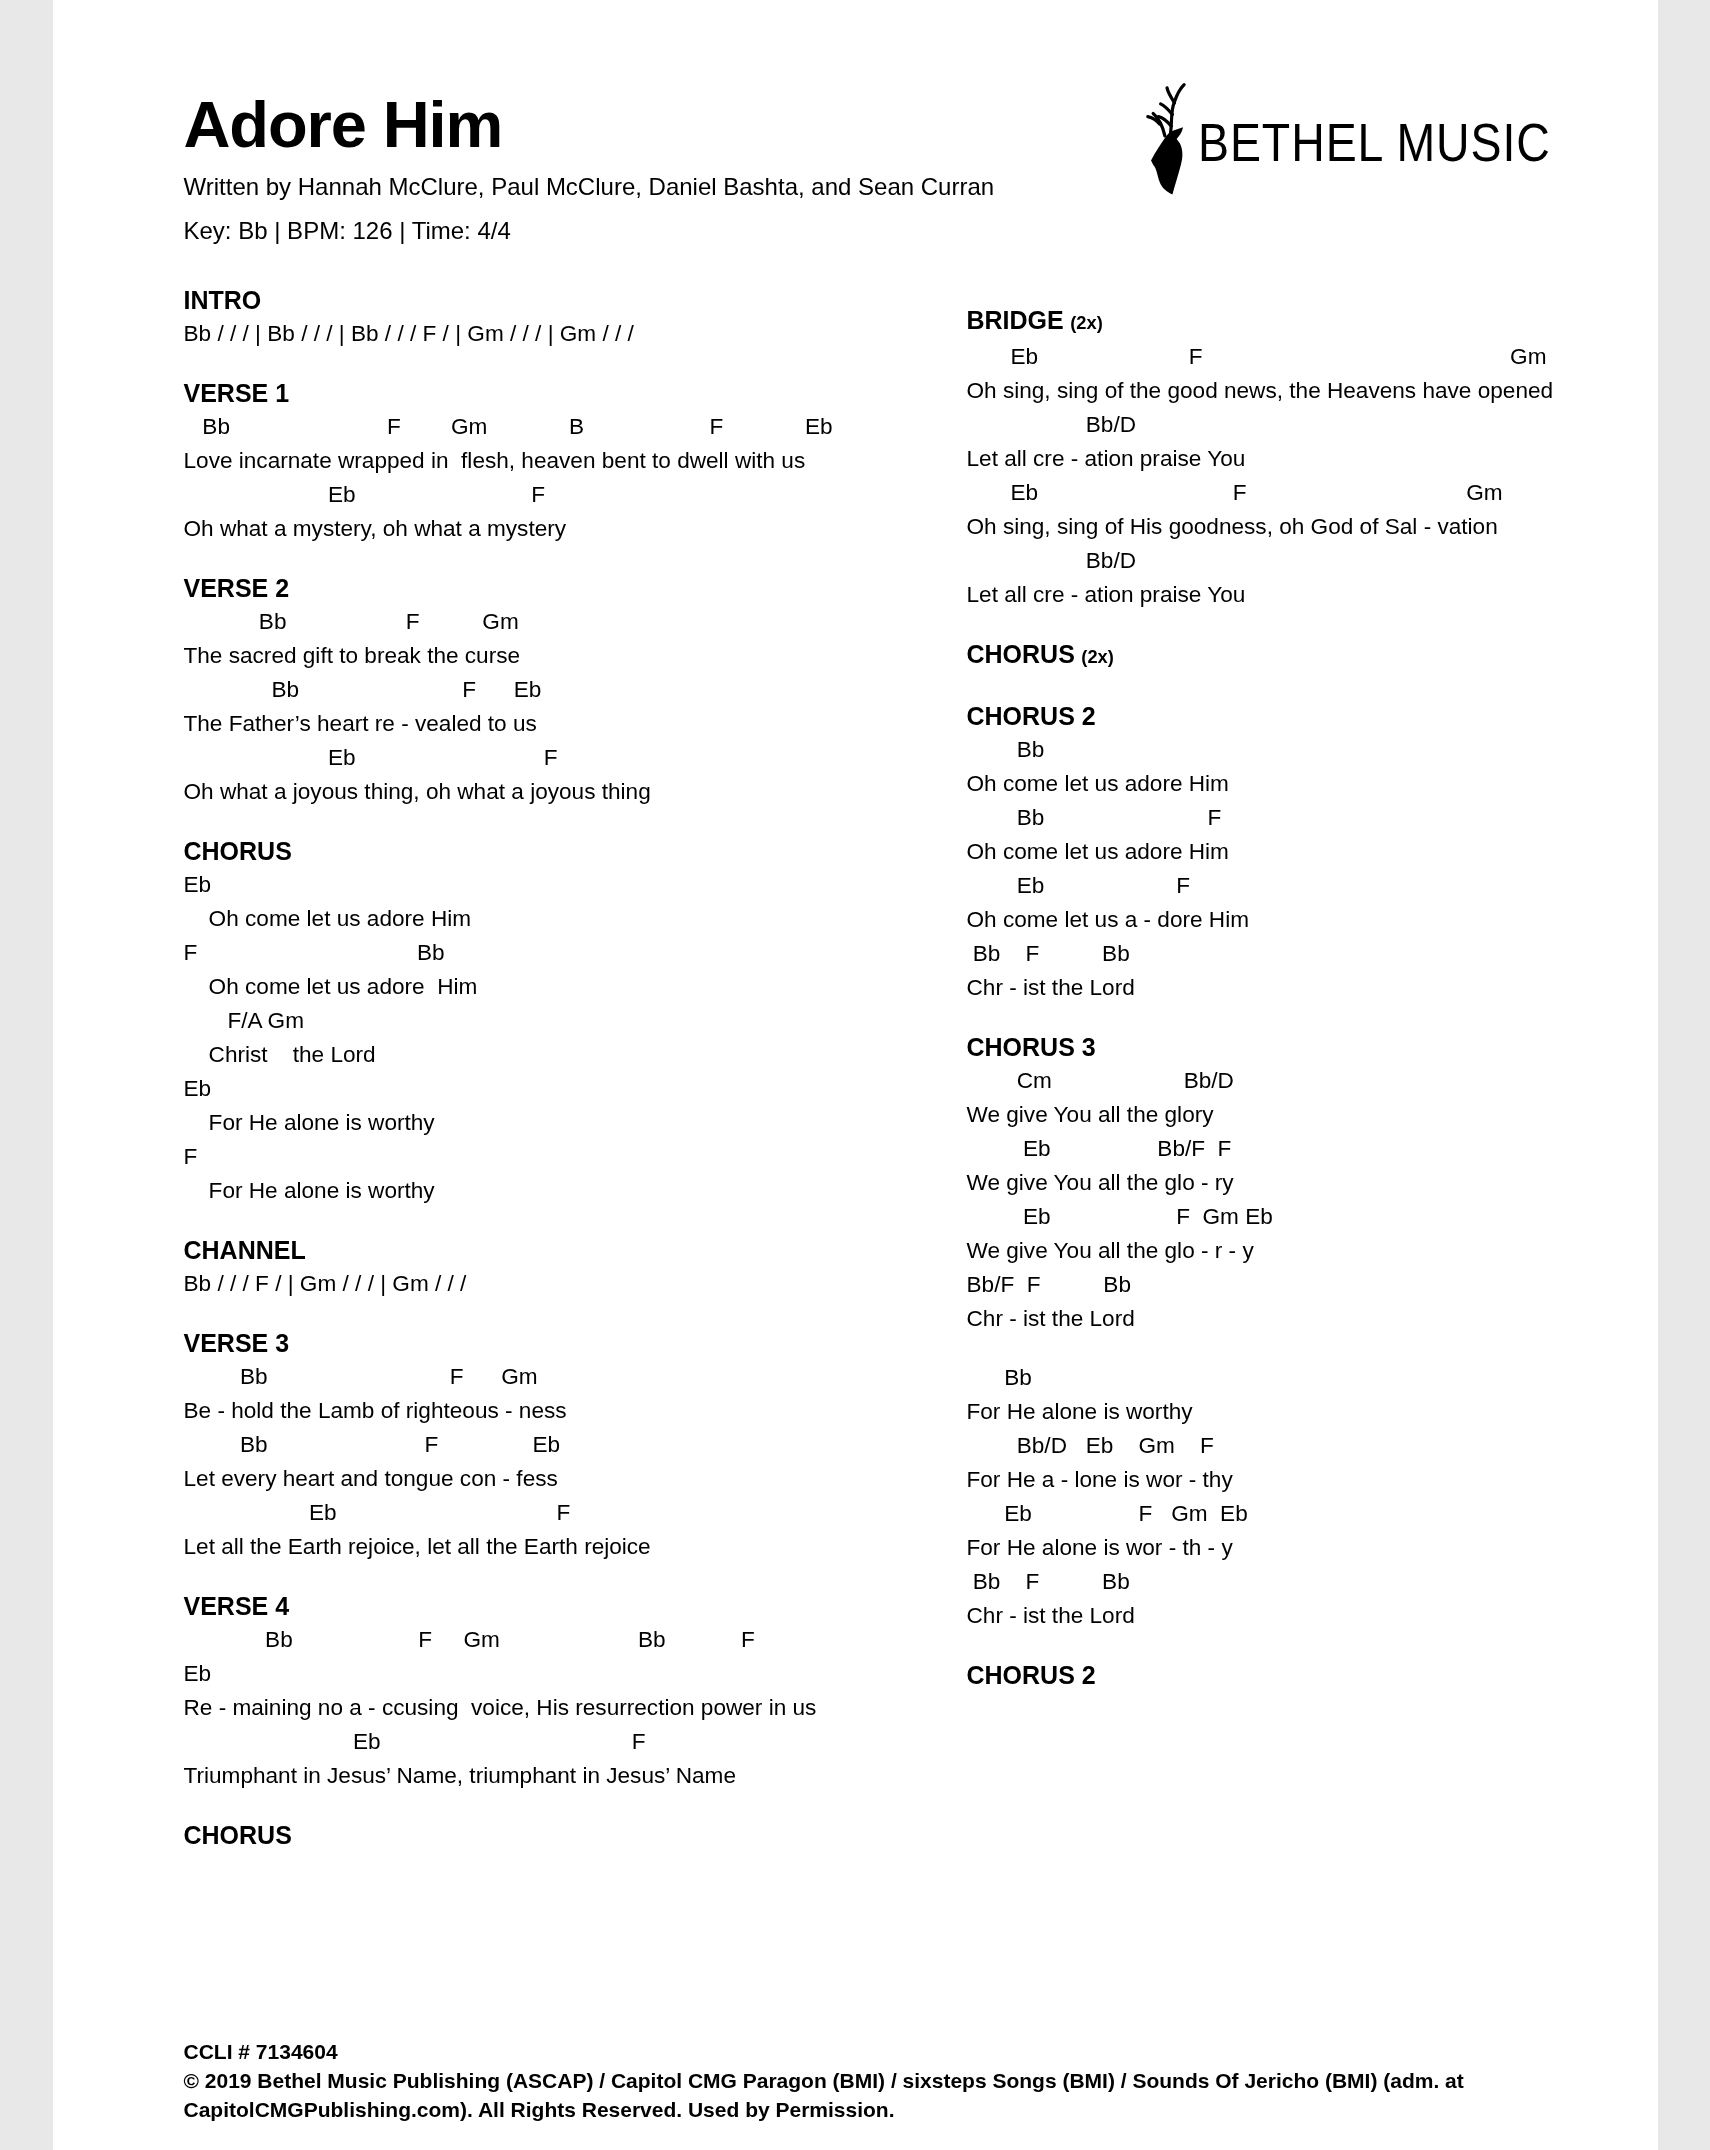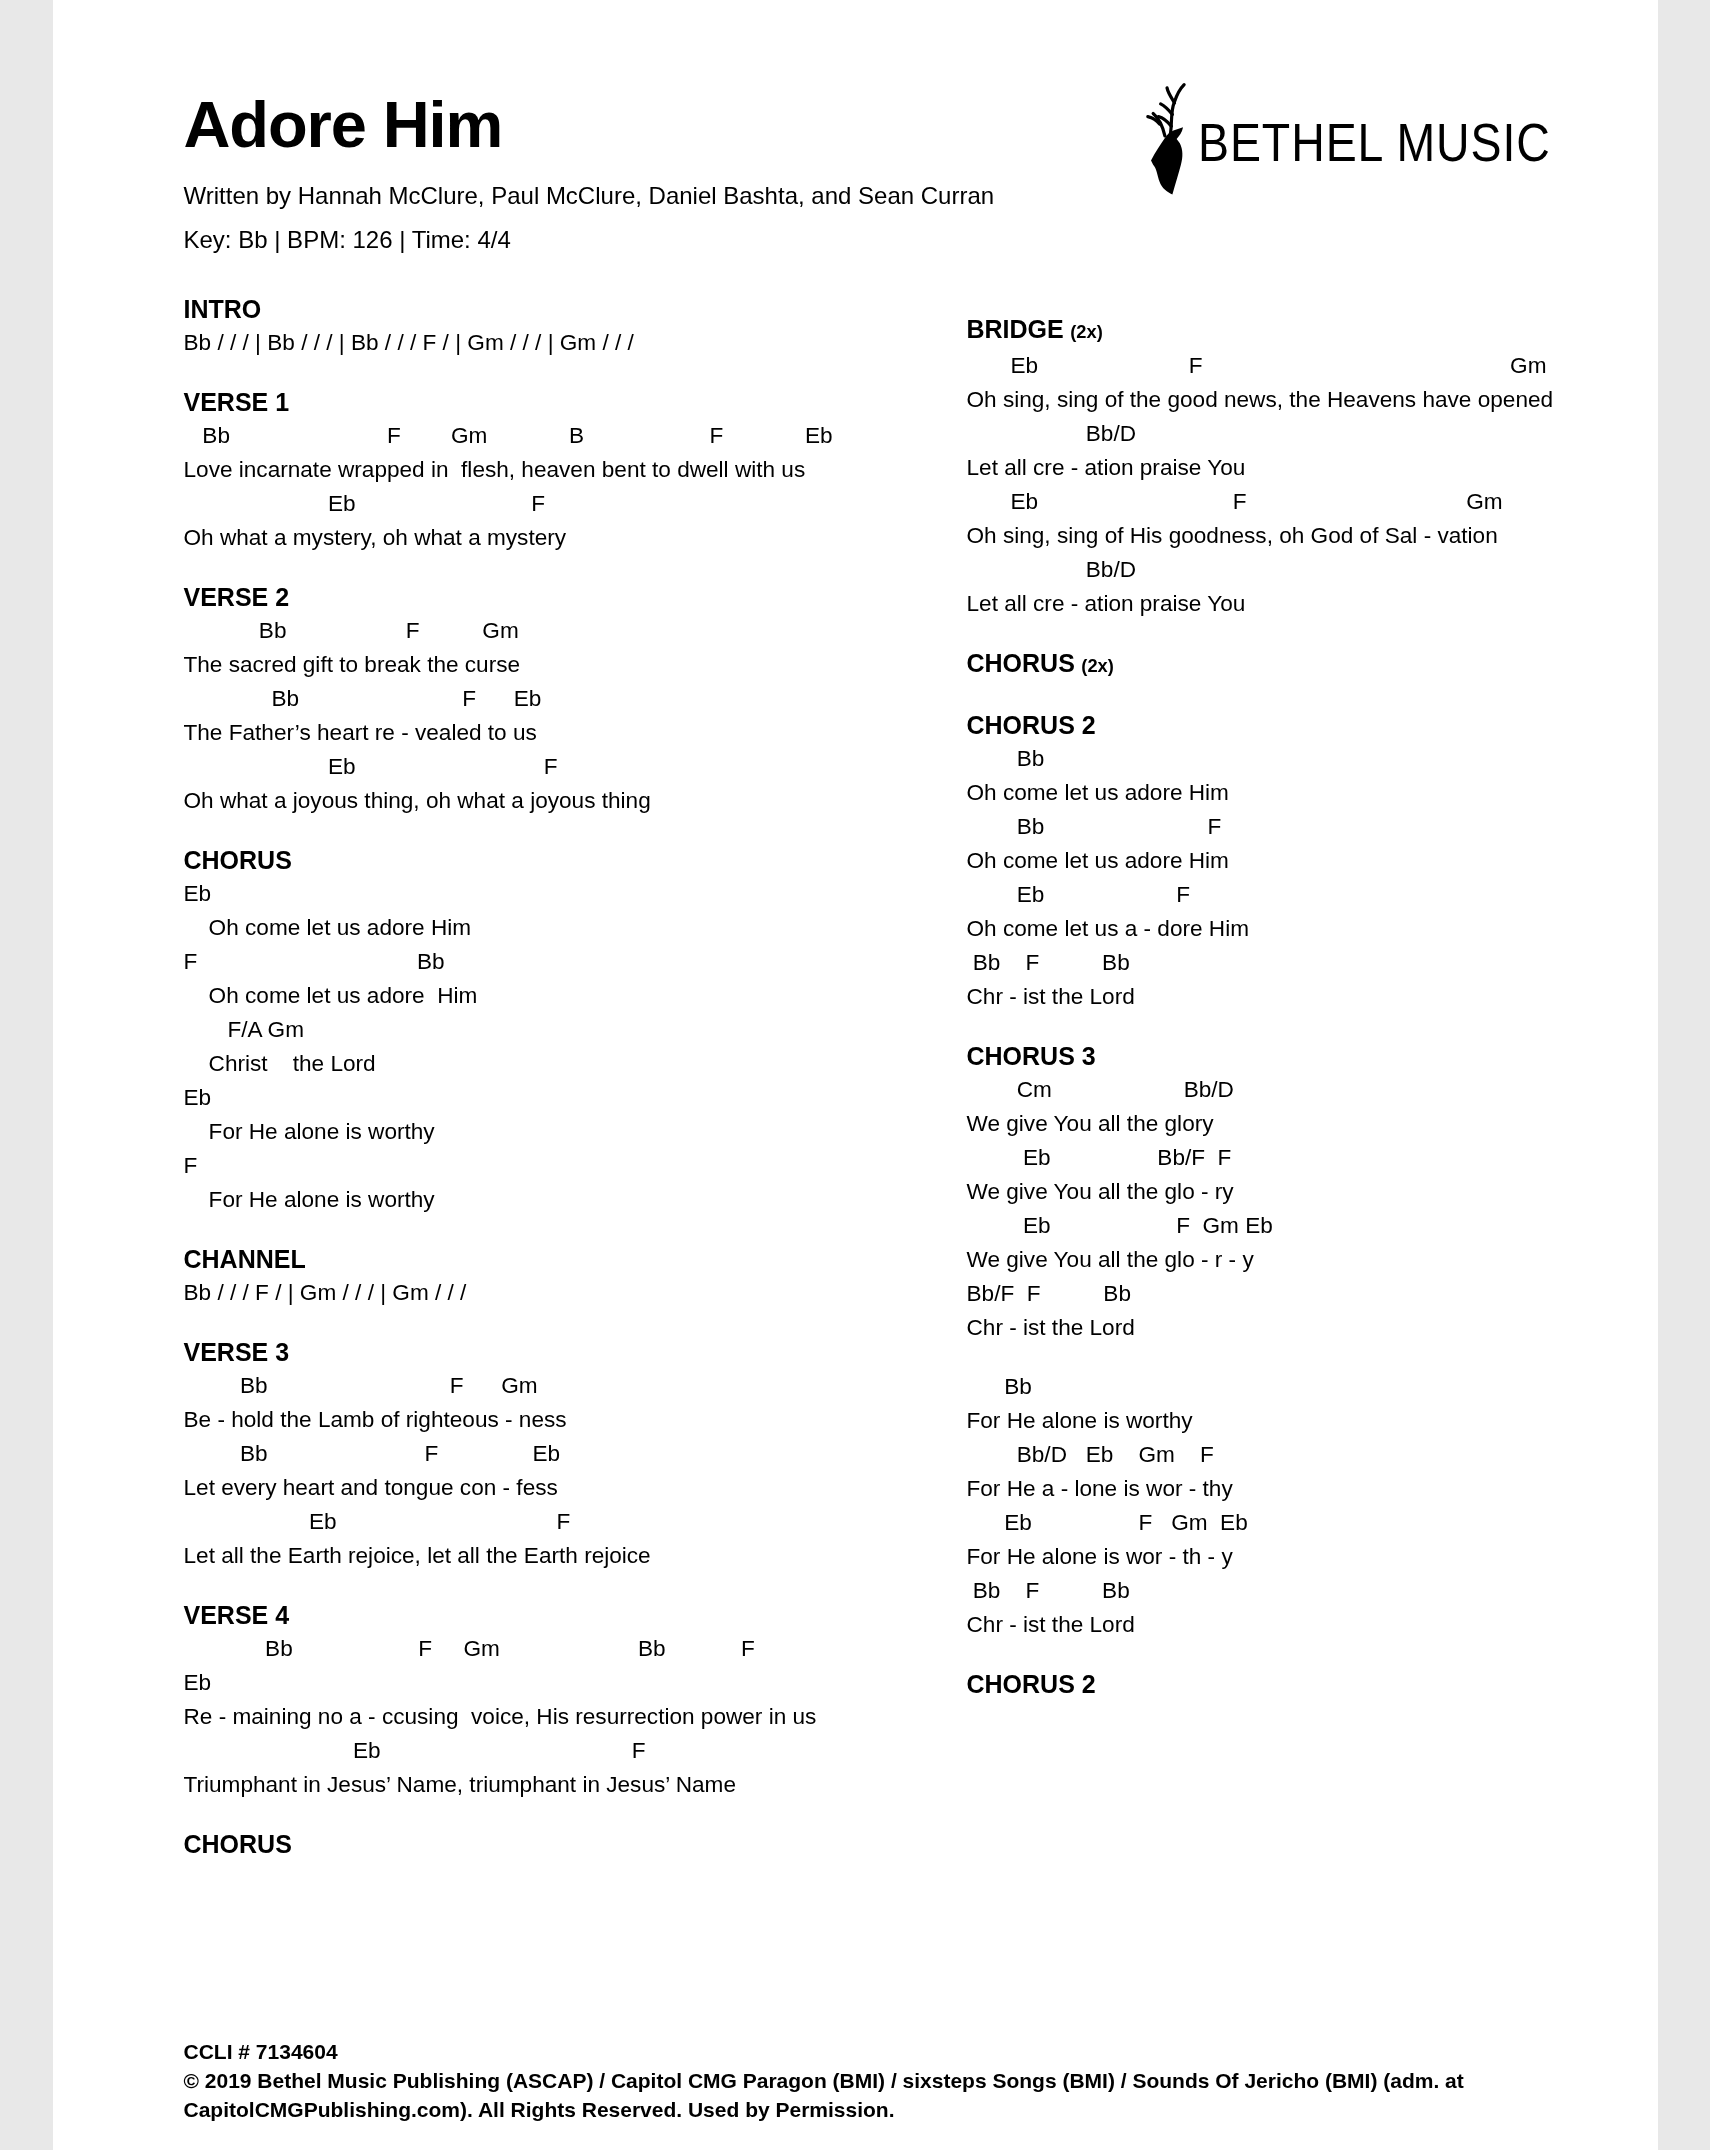--- a/index.html
+++ b/index.html
@@ -3,21 +3,21 @@
 <meta charset="utf-8">
 <style>
   html,body{margin:0;padding:0;background:#e8e8e8;}
   .page{
     width:1605px;height:2151px;position:relative;margin:0 auto;
     background:#ffffff;color:#000;
     font-family:"Liberation Sans","DejaVu Sans",sans-serif;
     box-sizing:border-box;padding:89px 97px 0 131px;overflow:hidden;
   }
   h1.title{font-size:65px;font-weight:bold;margin:0;line-height:1.12;letter-spacing:-1.1px;}
-  .writers{font-size:24px;margin-top:20px;}
+  .writers{font-size:24px;margin-top:11px;}
   .meta{font-size:24px;margin-top:16px;}
   .logo{position:absolute;top:81px;right:49px;display:flex;align-items:center;}
   .wordmark{display:inline-block;font-size:54px;font-weight:400;letter-spacing:1.1px;
     transform:scaleX(0.86);transform-origin:left center;white-space:nowrap;}
   .columns{display:flex;margin-top:38px;}
   .col-left{width:783px;flex:none;}
   .col-right{flex:1;padding-top:20.4px;min-width:0;}
   .song-section{margin-bottom:25px;}
   .sec-heading{font-size:25px;font-weight:bold;margin:0;line-height:34px;white-space:pre;}
   .sec-suffix{font-size:18.3px;font-weight:bold;margin-left:6.5px;}

